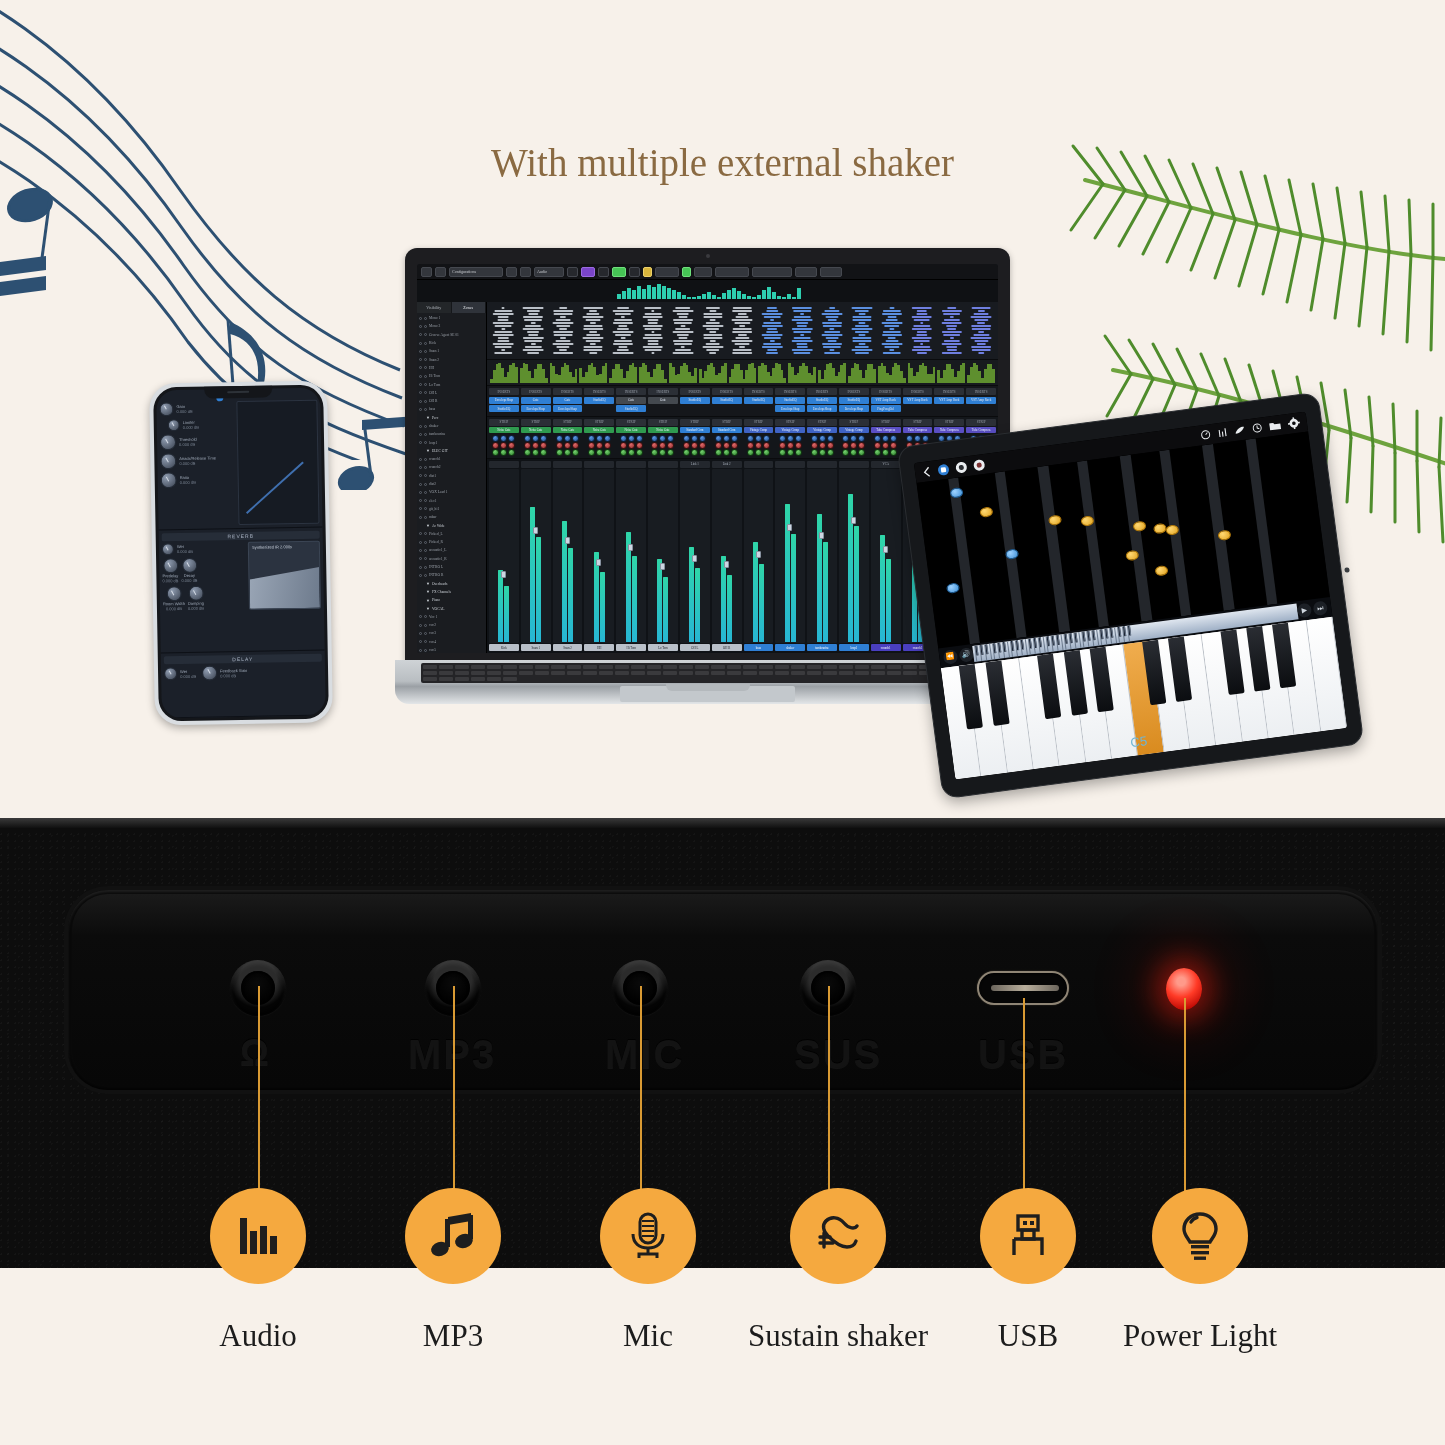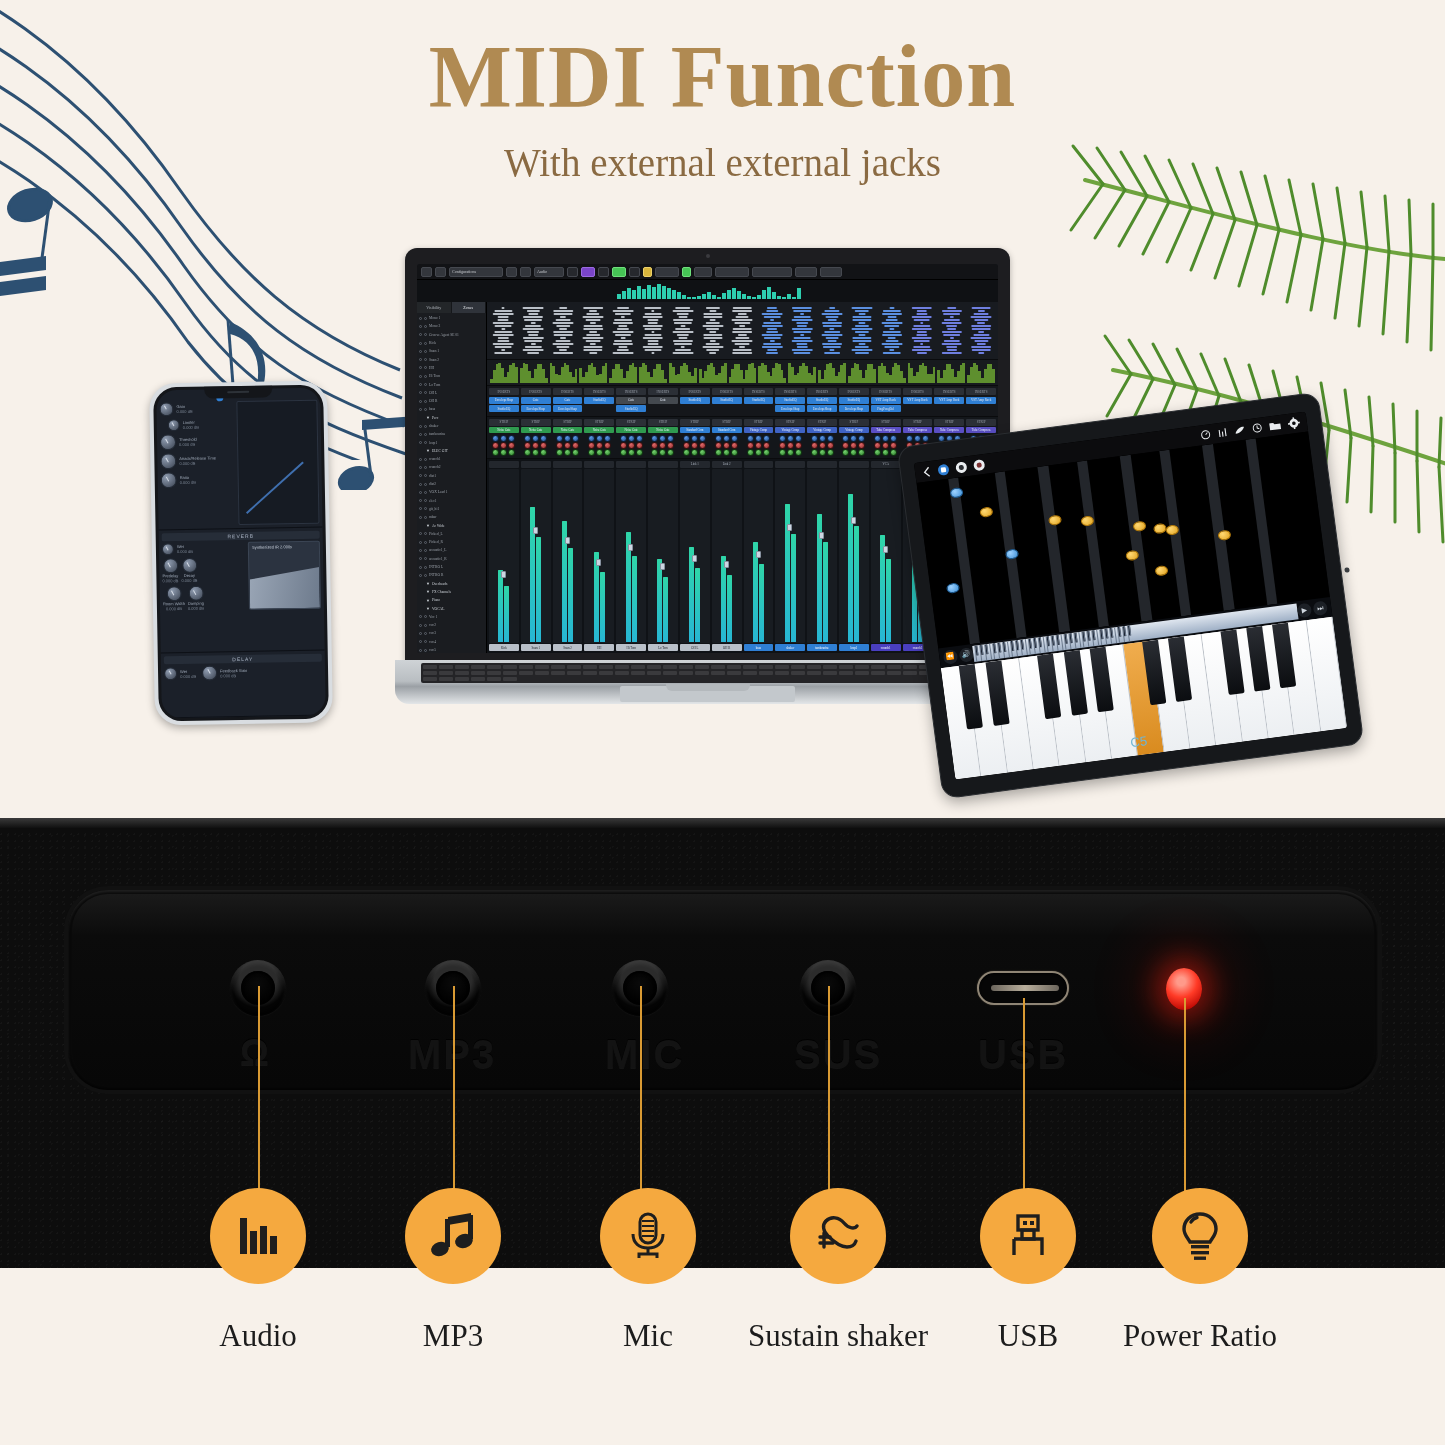--- a/index.html
+++ b/index.html
@@ -405,22 +405,21 @@
           <path d="M274,290 L268,352"></path>
             <path d="M296,298 L292,362"></path>
             <path d="M318,306 L316,372"></path>
           <path d="M340,313 L340,382"></path>
             <path d="M362,321 L364,392"></path>
             <path d="M384,327 L388,402"></path>
         </g>
       </g>
     </svg>
 
-    <div class="title">MIDI Function</div>
-    <div class="subtitle">With external external jacks</div>
+    <div class="subtitle">With multiple external shaker</div>
 
     <div class="phone">
       <div class="phone-inner">
         <div class="notch">
             <div class="spk"></div>
           </div>
         <div class="ph-screen">
 
           <div class="ph-sec" style="flex:1.15;">
             <div style="display:flex; gap:4px; height:100%;">
@@ -2242,18 +2241,18 @@
             <path d="M27,5 C17.5,5 11,12 11,20 C11,26 15,29 17,33 L37,33 C39,29 43,26 43,20 C43,12 36.5,5 27,5 Z"></path>
             <path d="M18,13 C19.5,10.5 21.5,9 24,8.5"></path>
           </g>
           <g fill="#1e1e1e">
             <rect x="18" y="36" width="18" height="3.4"></rect>
             <rect x="18" y="42" width="18" height="3.4"></rect>
             <rect x="21" y="47.5" width="12" height="3.4"></rect>
           </g>
         </svg>
       </div>
-      <div class="badge-label">Power Ratio</div>
+      <div class="badge-label">Power Light</div>
     </div>
 
   </div>
 
 </div>
 
 </body></html>

